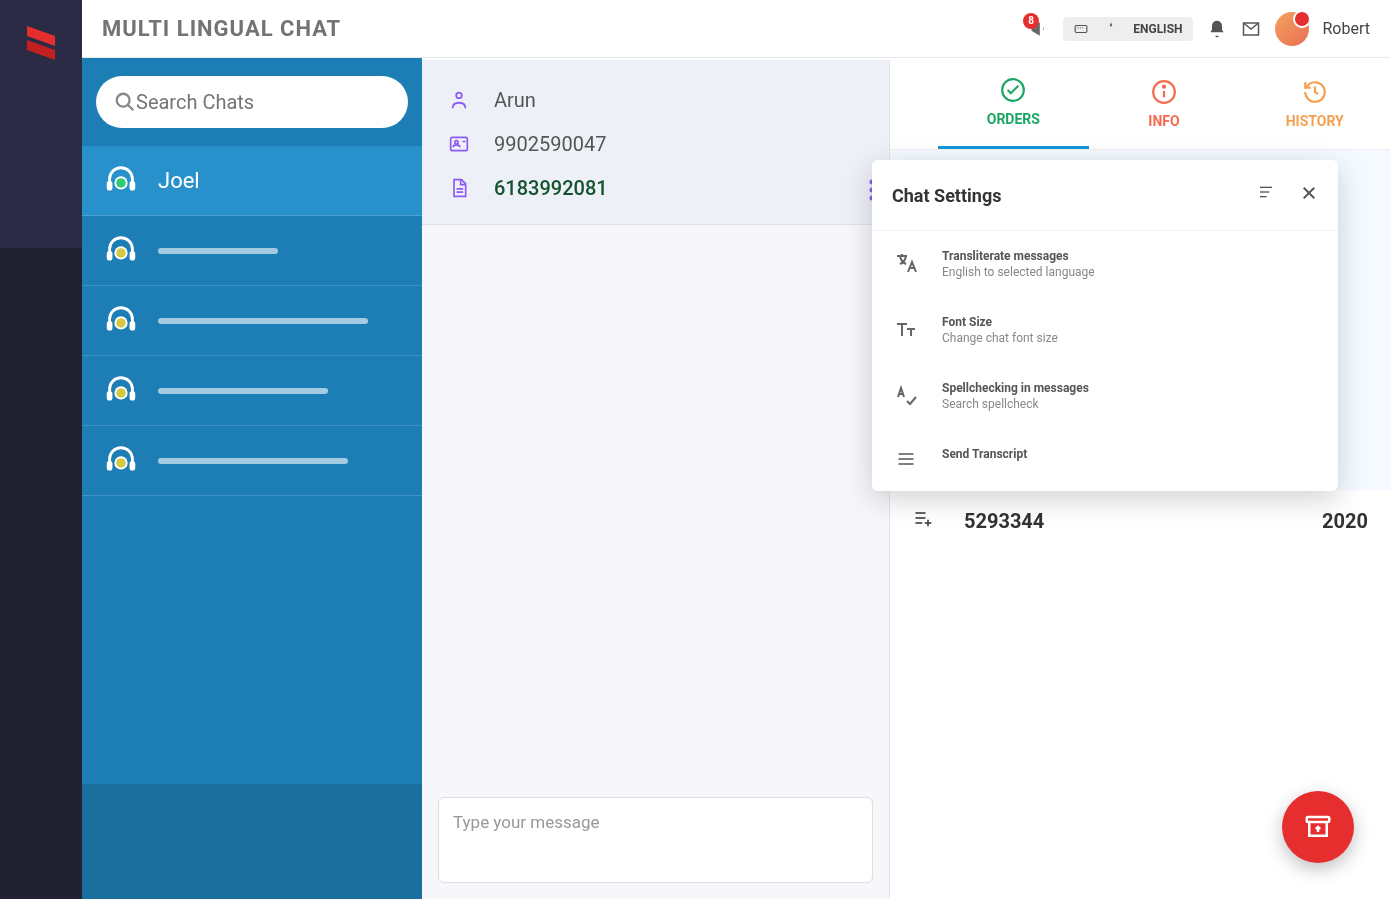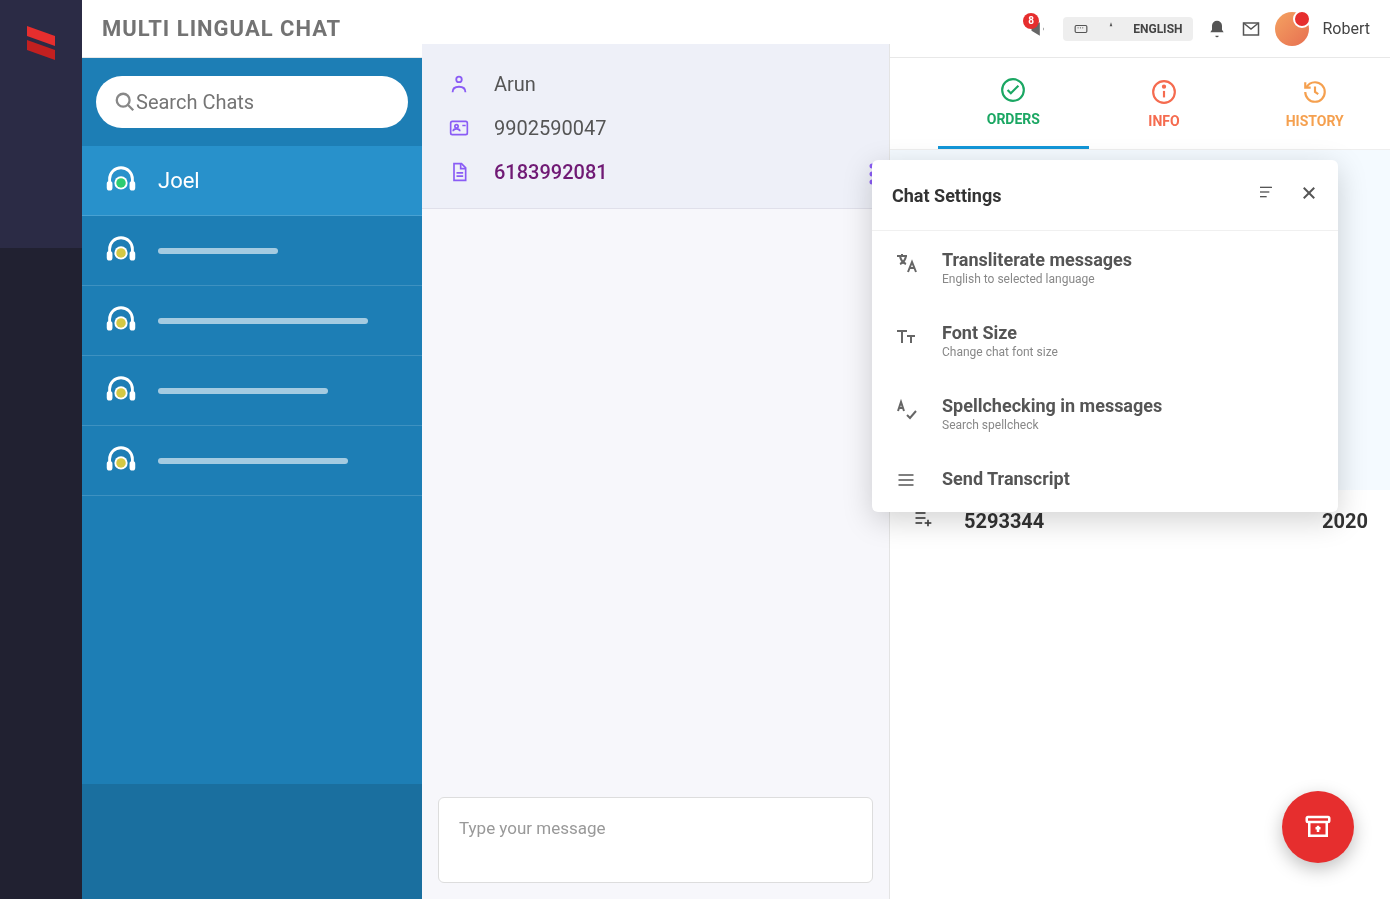--- a/index.html
+++ b/index.html
@@ -29,49 +29,49 @@
     .search-box input { border: none; outline: none; font-size: 20px; color: #999; flex: 1; background: transparent; }
     .chat-item { height: 70px; display: flex; align-items: center; padding: 4px 20px; gap: 18px; border-bottom: 1px solid rgba(255,255,255,0.15); cursor: pointer; }
     .chat-item.active { background: #2891cb; }
     .chat-item:not(.active){ background:#1d7eb5;}
     .chat-name { color: #fff; font-size: 22px; }
     .chat-placeholder { height: 6px; border-radius: 3px; background: rgba(255,255,255,0.6); }
     .headset { width: 38px; height: 38px; display:flex; align-items:center; justify-content:center; }
     .sidebar-footer { margin-top:auto; height:115px; background:#1a6f9f; }
 
     
-    .chat-col { position: absolute; left: 422px; top: 44px; width: 468px; bottom: 0; background: #f7f7fb; display: flex; flex-direction: column; border-right: 1px solid #e4e4e4; }
+    .chat-col { position: absolute; left: 422px; top: 60px; width: 468px; bottom: 0; background: #f7f7fb; display: flex; flex-direction: column; border-right: 1px solid #e4e4e4; }
     .contact-block { background: #eef0f8; padding: 18px 24px 14px; border-bottom: 1px solid #e0e0ea; position: relative; }
     .contact-row { display: flex; align-items: center; gap: 22px; height: 44px; font-size: 20px; color: #555; }
     .contact-row .icon { width: 26px; display:flex; justify-content:center; color:#8a5cf5;}
-    .order-link { color: #701a75; font-weight: 500; }
+    .order-link { color: #14532d; font-weight: 500; }
     .more-dots { position:absolute; right:14px; bottom:18px; color:#8a5cf5; cursor:pointer; }
     .chat-body { flex:1; background:#f7f7fb; }
     .compose { padding: 16px; }
-    .compose-box { border: 1px solid #ddd; border-radius: 6px; background: #fff; min-height: 86px; padding: 20px; color: #999; font-size: 17px; }
+    .compose-box { border: 1px solid #ddd; border-radius: 6px; background: #fff; min-height: 86px; padding: 14px; color: #999; font-size: 17px; }
 
     
     .right-panel { position: absolute; left: 890px; top: 58px; right: 0; bottom: 0; background: #fff; }
     .tabs { display: flex; height: 92px; border-bottom: 1px solid #eee; }
     .tab { flex:1; display:flex; flex-direction:column; align-items:center; justify-content:center; gap:8px; font-size:14px; font-weight:700; cursor:pointer; }
     .tab.orders { color:#1ba763; border-bottom:3px solid #1296d8;margin-left:48px; }
     .tab.info { color:#f56b4f; }
     .tab.history { color:#f5a04f; }
     .order-row { display:flex; align-items:center; padding:18px 22px; font-size:20px; font-weight:700; color:#333; gap:20px; }
     .order-row .oid { flex:1; margin-left:10px; }
 
     
     .dropdown { position:absolute; top:160px; left:872px; width:466px; background:#fff; border-radius:6px; box-shadow:0 8px 30px rgba(0,0,0,0.18); z-index:50; }
     .dd-header { display:flex; align-items:center; padding:24px 20px; border-bottom:1px solid #f0f0f0; }
     .dd-title { font-size:18px; font-weight:700; color:#333; }
     .dd-header-icons { margin-left:auto; display:flex; gap:24px; color:#555; }
     .dd-item { display:flex; align-items:flex-start; padding:18px 22px; gap:22px; cursor:pointer; }
     .dd-icon { width:26px; color:#666; margin-top:2px; }
     .dd-texts { flex:1; }
-    .dd-item-title { font-size:18px; font-weight:700; color:#555; }
+    .dd-item-title { font-size:12px; font-weight:700; color:#555; }
     .dd-item-sub { font-size:12px; color:#888; margin-top:2px; }
 
     
     .fab { position:absolute; right:36px; bottom:36px; width:72px; height:72px; border-radius:50%; background:#e62e2e; display:flex; align-items:center; justify-content:center; box-shadow:0 6px 18px rgba(0,0,0,0.25); cursor:pointer; z-index:60;}
   </style>
 </head>
 <body>
 
 <div class="left-rail">
   <div class="left-rail-upper"></div>

